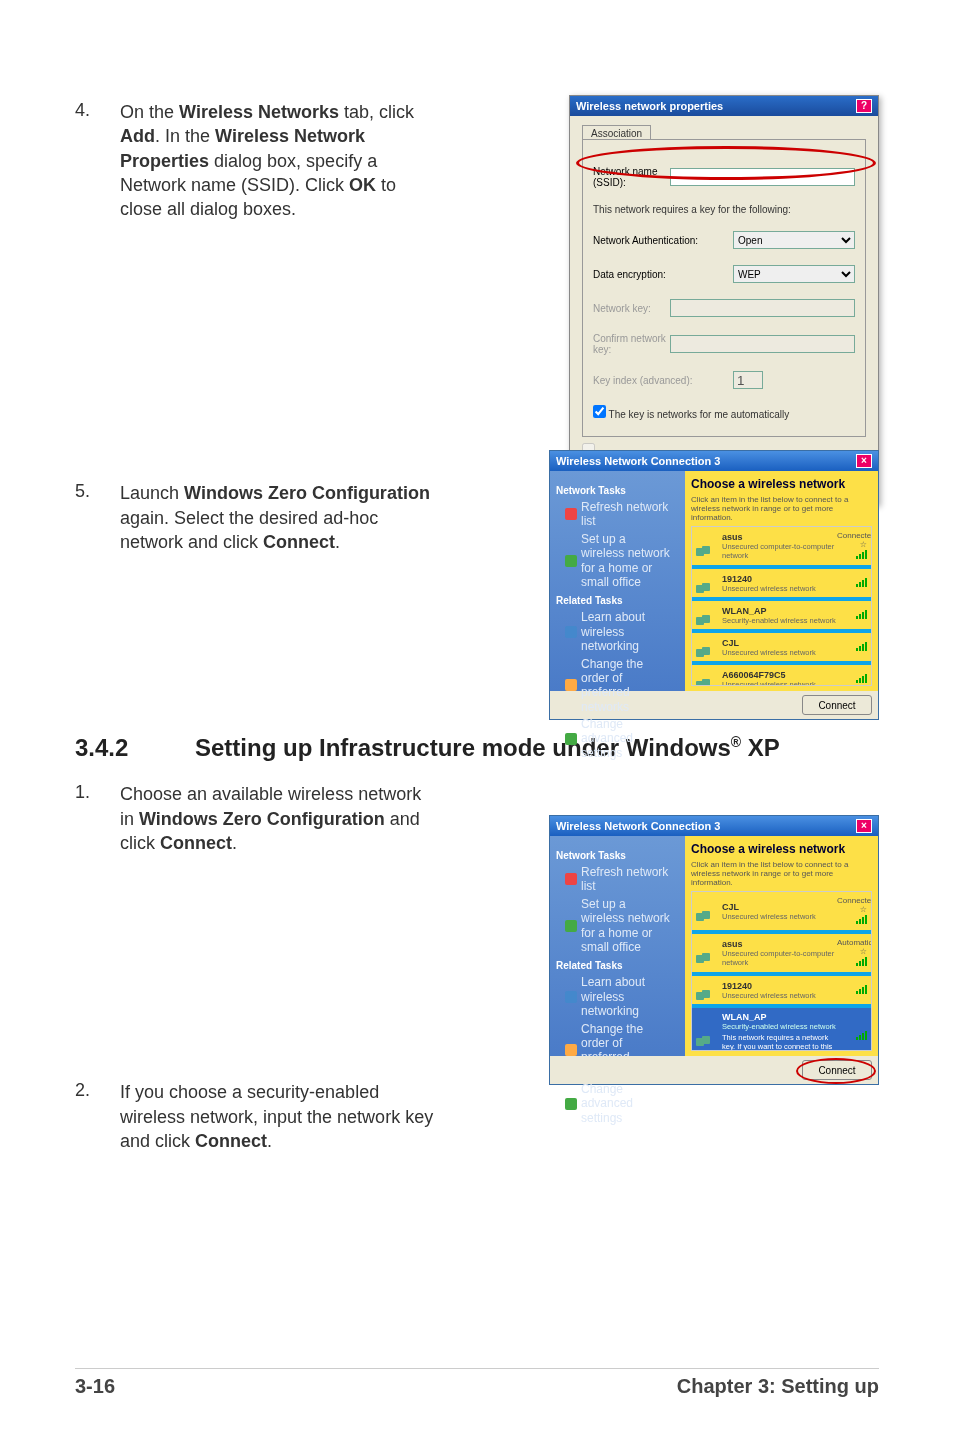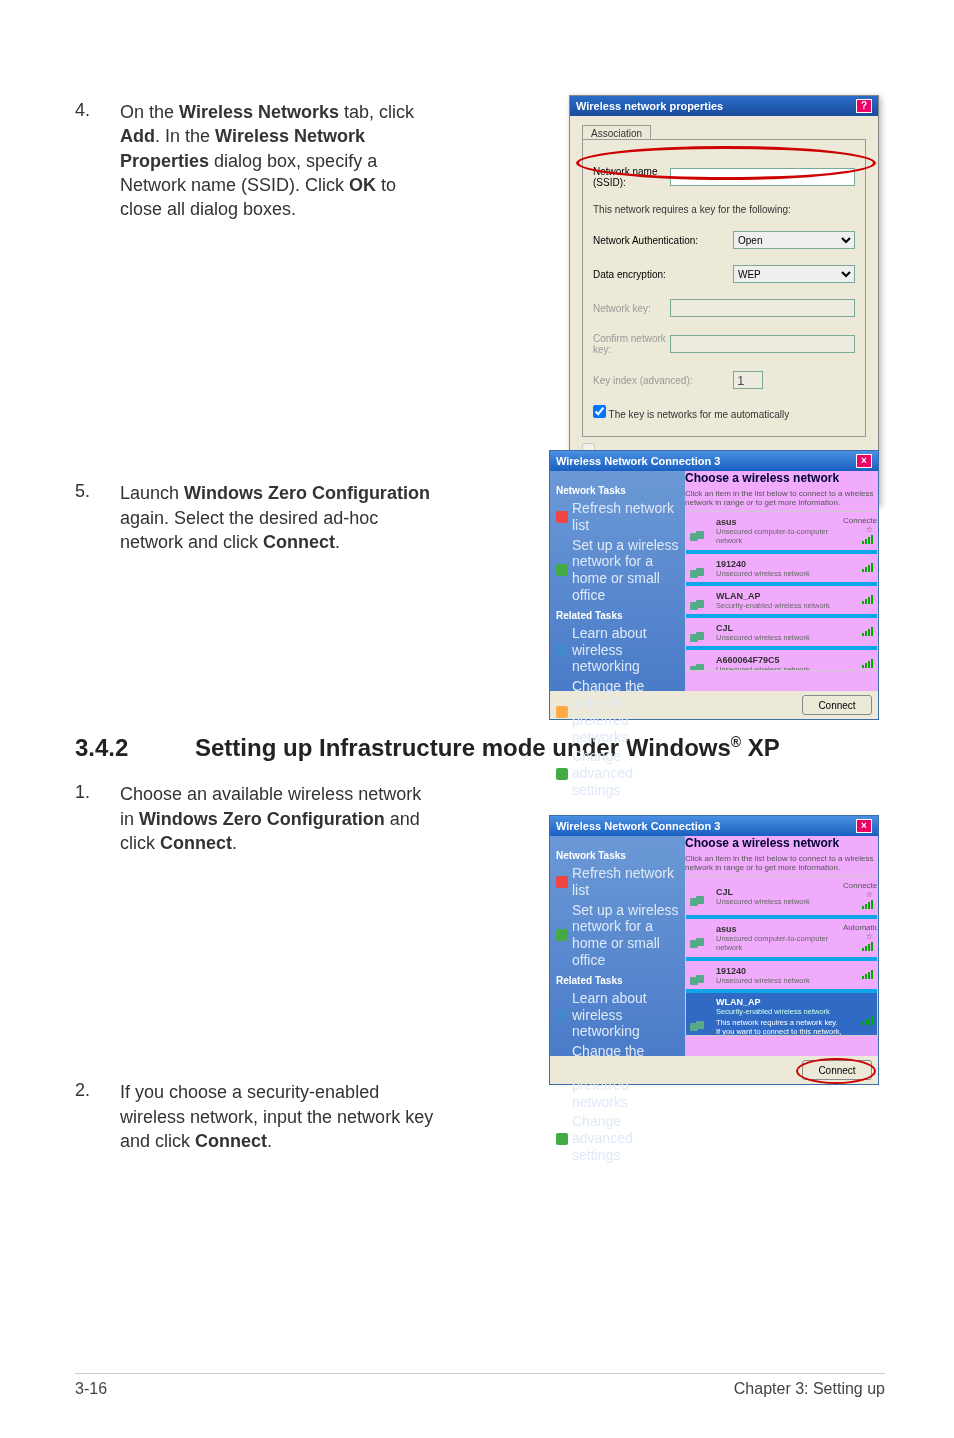--- a/index.html
+++ b/index.html
@@ -14,24 +14,24 @@
   }
   .step { display: flex; align-items: flex-start; margin-bottom: 40px; }
   .step-num { width: 45px; font-size: 18px; color: #333; flex-shrink: 0; }
   .step-text { font-size: 18px; line-height: 1.35; color: #333; max-width: 320px; }
   .step-text b { font-weight: bold; }
   .section-title { font-size: 24px; font-weight: bold; color: #222; margin: 40px 0 20px 0; display:flex; align-items:baseline;}
   .section-title .num { width: 120px; }
   .section-title sup { font-size: 14px; vertical-align: super; }
   .screenshot { position: absolute; right: 75px; }
   .footer {
-    position: absolute; bottom: 40px; left: 75px; right: 69px;
+    position: absolute; bottom: 40px; left: 75px; right: 75px;
     border-top: 1px solid #ccc; padding-top: 6px;
     display: flex; justify-content: space-between;
-    font-size: 16px; color: #444;
+    font-size: 20px; color: #444; font-weight: bold;
   }
 
   
   .dlg1 { top: 100px; width: 310px; background: #fff; border: 1px solid #888; box-shadow: 2px 2px 6px rgba(0,0,0,0.3); font-size: 11px; }
   .dlg1 .titlebar { background: linear-gradient(#2a6dc8,#1a4b9c); color:#fff; padding: 3px 6px; display:flex; justify-content:space-between; align-items:center; font-size:11px; font-weight:bold;}
   .dlg1 .titlebar .close { background:#e06; border:1px solid #fff; width:16px; height:14px; font-size:10px; text-align:center; line-height:12px;}
   .dlg1 .body { padding: 8px 12px 10px 12px; background:#ece9d8; }
   .dlg1 .tab { display:inline-block; background:#ece9d8; border:1px solid #999; border-bottom:none; padding:2px 8px; font-size:10px; margin-bottom:-1px; position:relative; top:1px;}
   .dlg1 .tabpane { border:1px solid #999; padding:10px; background:#ece9d8;}
   .dlg1 .row { display:flex; align-items:center; margin:16px 0; font-size:10px; color:#000;}
@@ -46,23 +46,23 @@
   .dlg1 .circle.c1 { top:50px; left:6px; width:300px; height:34px; border-radius:50%/50%;}
   .dlg1 .circle.c2 { bottom:4px; right:60px; width:44px; height:26px; border-radius:50%;}
 
   
   .wzc { width: 330px; background:#fff; border:1px solid #3a6ea5; font-size:10px;}
   .wzc .titlebar { background: linear-gradient(#4a90e2,#1a5fc0); color:#fff; padding:3px 6px; display:flex; justify-content:space-between; align-items:center; font-size:11px; font-weight:bold;}
   .wzc .titlebar .close { background:#e06; width:16px; height:14px; border:1px solid #fff; text-align:center; line-height:12px; font-size:10px;}
   .wzc .content { display:flex; height:220px;}
   .wzc .side { width:135px; background: linear-gradient(#6b99d6,#4a7bc8); color:#fff; padding:8px 6px; font-size:9px;}
   .wzc .side .sh { font-weight:bold; color:#fff; margin:6px 0 4px 0; font-size:10px;}
-  .wzc .side a { display:flex; align-items:center; color:#dfe9f7; text-decoration:none; margin:3px 0; font-size:14px; line-height:1.2;}
+  .wzc .side a { display:flex; align-items:center; color:#dfe9f7; text-decoration:none; margin:3px 9px; font-size:12px; line-height:1.2;}
   .wzc .side .ic { width:12px; height:12px; margin-right:4px; border-radius:2px; display:inline-block; flex-shrink:0;}
-  .wzc .main { flex:1; background:#f0abfc; overflow:hidden;}
+  .wzc .main { flex:1; background:#fde047; padding:6px; overflow:hidden;}
   .wzc .main h3 { font-size:12px; font-weight:bold; margin-bottom:4px; color:#003;}
   .wzc .main .hint { font-size:8px; color:#555; margin-bottom:4px;}
   .wzc .netlist { border:1px solid #ccc; height:160px; overflow:hidden;}
   .wzc .net { padding:4px; border-bottom:4px solid #0ea5e9; display:flex; align-items:center; font-size:9px;}
   .wzc .net.sel { background:#316ac5; color:#fff;}
   .wzc .net .nic { width:20px; height:20px; margin-right:6px; position:relative; flex-shrink:0;}
   .wzc .net .nic::before { content:''; position:absolute; width:8px; height:8px; background:#5a8; border-radius:1px; bottom:0; left:0;}
   .wzc .net .nic::after { content:''; position:absolute; width:8px; height:8px; background:#5a8; border-radius:1px; bottom:2px; left:6px;}
   .wzc .net .ninfo { flex:1;}
   .wzc .net .nname { font-weight:bold; font-size:9px;}

